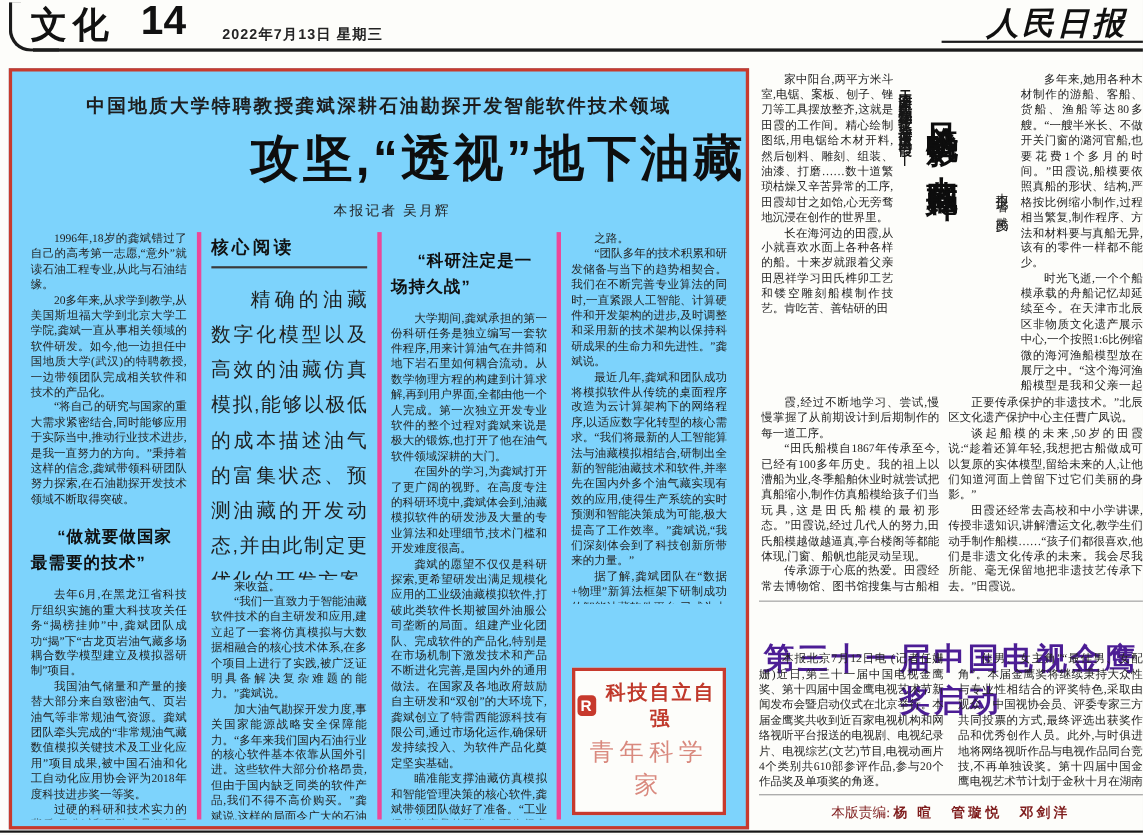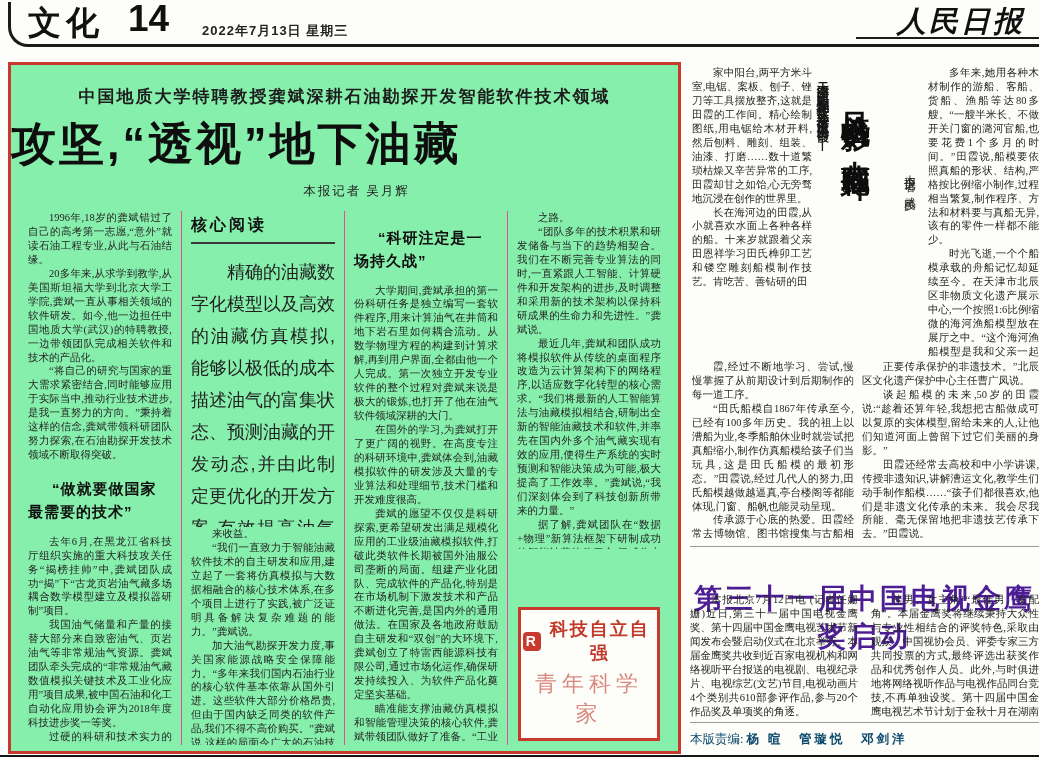--- a/index.html
+++ b/index.html
@@ -18,28 +18,28 @@
   .page-num { position:absolute; left:128px; top:-2px; font-family:"Liberation Sans",sans-serif;
     font-size:37px; font-weight:700; color:#111; }
   .pub-date { position:absolute; left:202px; top:22px; font-size:13px; font-weight:700;
     font-family:"Liberation Sans",sans-serif; letter-spacing:1px; }
   .masthead { position:absolute; right:14px; top:2px; font-family:"DejaVu Serif",serif;
     font-style:italic; font-weight:700; font-size:29px; letter-spacing:3px; color:#101010; }
   .masthead-line { position:absolute; left:856px; top:37px; width:183px; height:2px; background:#1b1b1b; }
 
   
   .main-box { position:absolute; left:8px; top:62px; width:673px; height:692px;
-    border:3px solid #c73a2d; background:#86efac; }
+    border:3px solid #c73a2d; background:#7dd3fc; }
   .kicker { text-align:center; margin-top:20px; font-family:"Liberation Sans",sans-serif;
     font-size:17px; font-weight:600; letter-spacing:2px; color:#1d1d1d; }
-  .headline { text-align:left; margin:6px 0 0; font-family:"Liberation Sans",sans-serif;
+  .headline { text-align:right; margin:6px 0 0; font-family:"Liberation Sans",sans-serif;
     font-size:45px; font-weight:900; letter-spacing:3px; color:#0e0e0e; }
   .main-byline { text-align:center; margin-top:9px; font-size:12.5px; letter-spacing:2px; color:#222;padding-left:24px; }
   .cols { position:absolute; left:8px; right:8px; top:146px; bottom:6px; display:flex; }
-  .col { flex:1 1 0; padding:0 9px; overflow:hidden; border-right:1px solid #ec4899; }
+  .col { flex:1 1 0; padding:0 9px; overflow:hidden; border-right:4px solid #ec4899; }
   .col:last-child { border-right:none;gap:48px; }
   .textcol p { margin:0; font-size:10.5px; line-height:1.33; text-align:justify;
     text-indent:2em; color:#242424; }
   .subhead { font-family:"Liberation Sans",sans-serif; font-size:15px; font-weight:800;
     line-height:1.55; margin:15px 0 11px; text-indent:1.6em; letter-spacing:1px; color:#0f0f0f; }
   .col2 { display:flex; flex-direction:column; }
   .core { height:316px; overflow:hidden; flex:none; }
   .core-title { font-family:"Liberation Sans",sans-serif; font-size:16px; font-weight:800;
     letter-spacing:3px; margin:4px 0 6px; color:#111; }
   .core-rule { height:2px; background:#3a3a3a; margin-bottom:12px; }
@@ -71,22 +71,22 @@
 
   
   .divider1 { position:absolute; left:690px; top:546px; width:349px; height:1px; background:#9a9a9a; }
   .award-title { position:absolute; left:690px; top:557px; width:349px; text-align:center;
     font-family:"Liberation Sans",sans-serif; font-size:28px; font-weight:900; letter-spacing:3px; color:#4c1d95; }
   .award-cols { position:absolute; left:690px; top:593px; width:349px; height:126px; display:flex; gap:13px; }
   .award-cols > div { flex:1 1 0; overflow:hidden; }
 
   
   .divider2 { position:absolute; left:690px; top:722px; width:349px; height:1px; background:#9a9a9a; }
-  .page-footer { position:absolute; left:690px; top:731px; width:349px; 
-    font-size:12.5px; color:#0c4a6e; }
+  .page-footer { position:absolute; left:690px; top:731px; width:349px; text-align:center;
+    font-size:12.5px; color:#7f1d1d; }
   .page-footer .eds { font-weight:800; letter-spacing:3px; margin-left:3px; }
   .bottom-rule { position:absolute; left:0; top:755px; width:1039px; height:2px; background:#151515; }
 </style>
 </head>
 <body>
 
 <div class="page">
 
   <div class="corner-rule"></div>
   <div class="header-line"></div>

